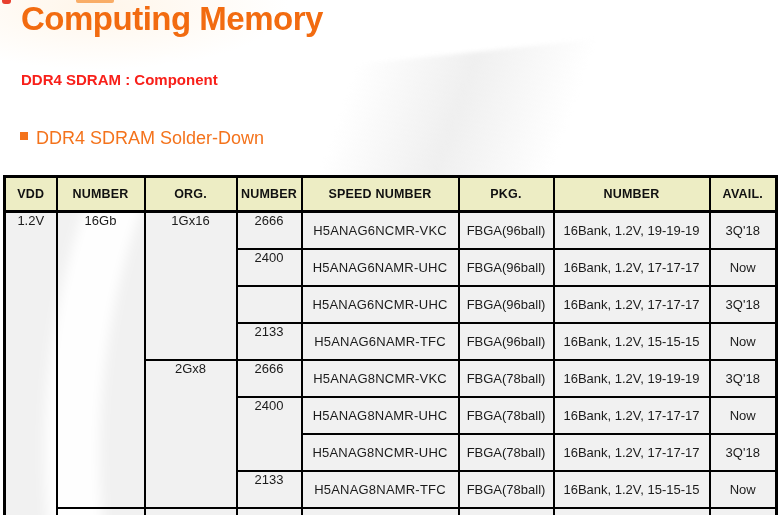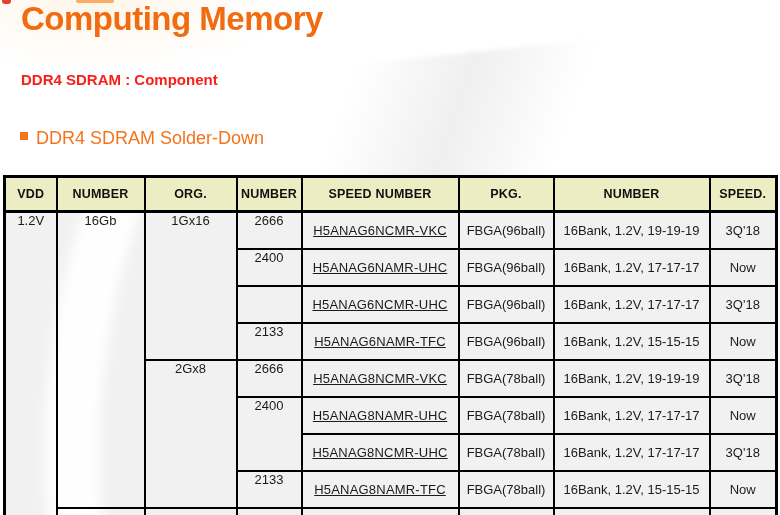--- a/index.html
+++ b/index.html
@@ -83,21 +83,21 @@
     font-size:12.5px;font-weight:700;color:#111;
     border-top-width:3px;border-bottom-width:3px;
     letter-spacing:0.2px;
   }
   table.spec tbody tr{height:37px;}
   table.spec td{
     font-size:13px;color:#1b1b1b;background:transparent;
   }
   td.top-cell{vertical-align:top;padding-top:3px;}
   td.mid-cell{vertical-align:middle;}
-  td.part{letter-spacing:0.2px;text-decoration:underline;}
+  td.part{letter-spacing:0.2px;}
   tr.partial-row{height:18px;}
 </style>
 </head>
 <body style="--title-orange: #F26B10; --subtitle-red: #F8201A; --section-orange: #F4731C; --header-bg: #EDEDC4;">
 
 <div class="bg-warm-glow"></div>
 <div class="bg-band"></div>
 <div class="table-bg"></div>
 <div class="bg-swoosh"></div>
 <div class="frag-red"></div>
@@ -123,21 +123,21 @@
   </colgroup>
   <thead>
     <tr>
       <th>VDD</th>
       <th>NUMBER</th>
       <th>ORG.</th>
       <th>NUMBER</th>
       <th>SPEED NUMBER</th>
       <th>PKG.</th>
       <th>NUMBER</th>
-      <th>SPEED.</th>
+      <th>AVAIL.</th>
     </tr>
   </thead>
   <tbody>
     <tr>
       <td class="top-cell" rowspan="9">1.2V</td>
       <td class="top-cell" rowspan="8">16Gb</td>
       <td class="top-cell" rowspan="4">1Gx16</td>
       <td class="top-cell">2666</td>
       <td class="mid-cell part">H5ANAG6NCMR-VKC</td>
       <td class="mid-cell">FBGA(96ball)</td>

